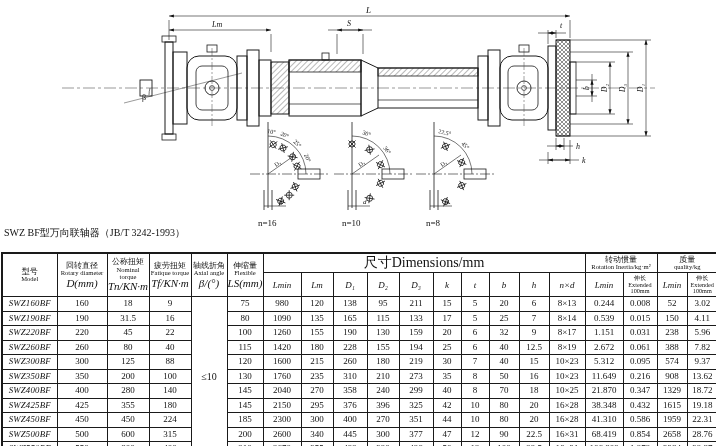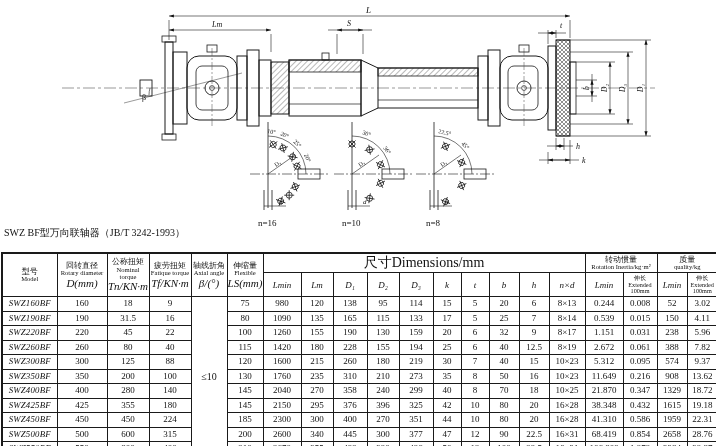--- a/index.html
+++ b/index.html
@@ -317,21 +317,21 @@
           <td class="model">SWZ160BF</td>
           <td>160</td>
           <td>18</td>
           <td>9</td>
           <td rowspan="11" class="angle">≤10</td>
           <td>75</td>
           <td>980</td>
           <td>120</td>
           <td>138</td>
           <td>95</td>
-          <td>114</td>
+          <td>211</td>
           <td>15</td>
           <td>5</td>
           <td>20</td>
           <td>6</td>
           <td>8×13</td>
           <td>0.244</td>
           <td>0.008</td>
           <td>52</td>
           <td>3.02</td>
         </tr>

